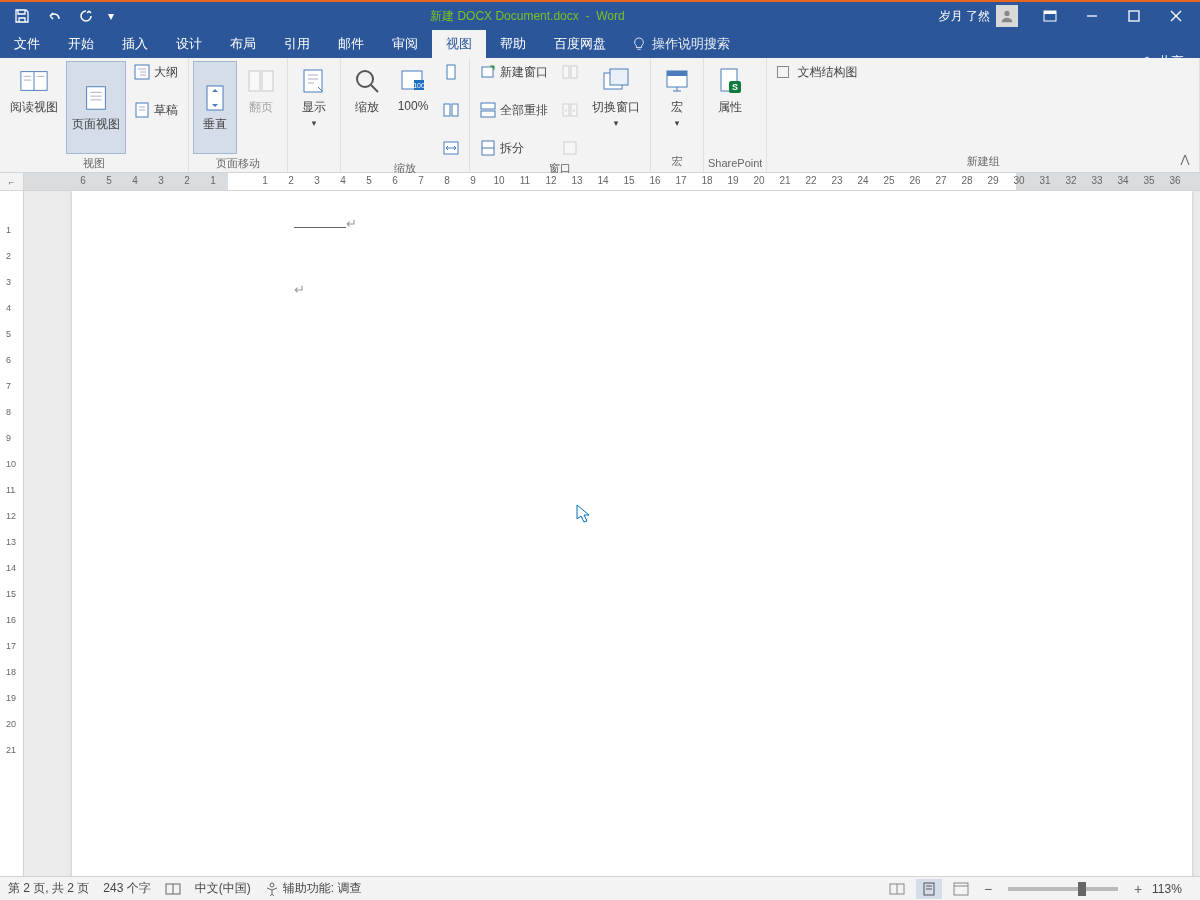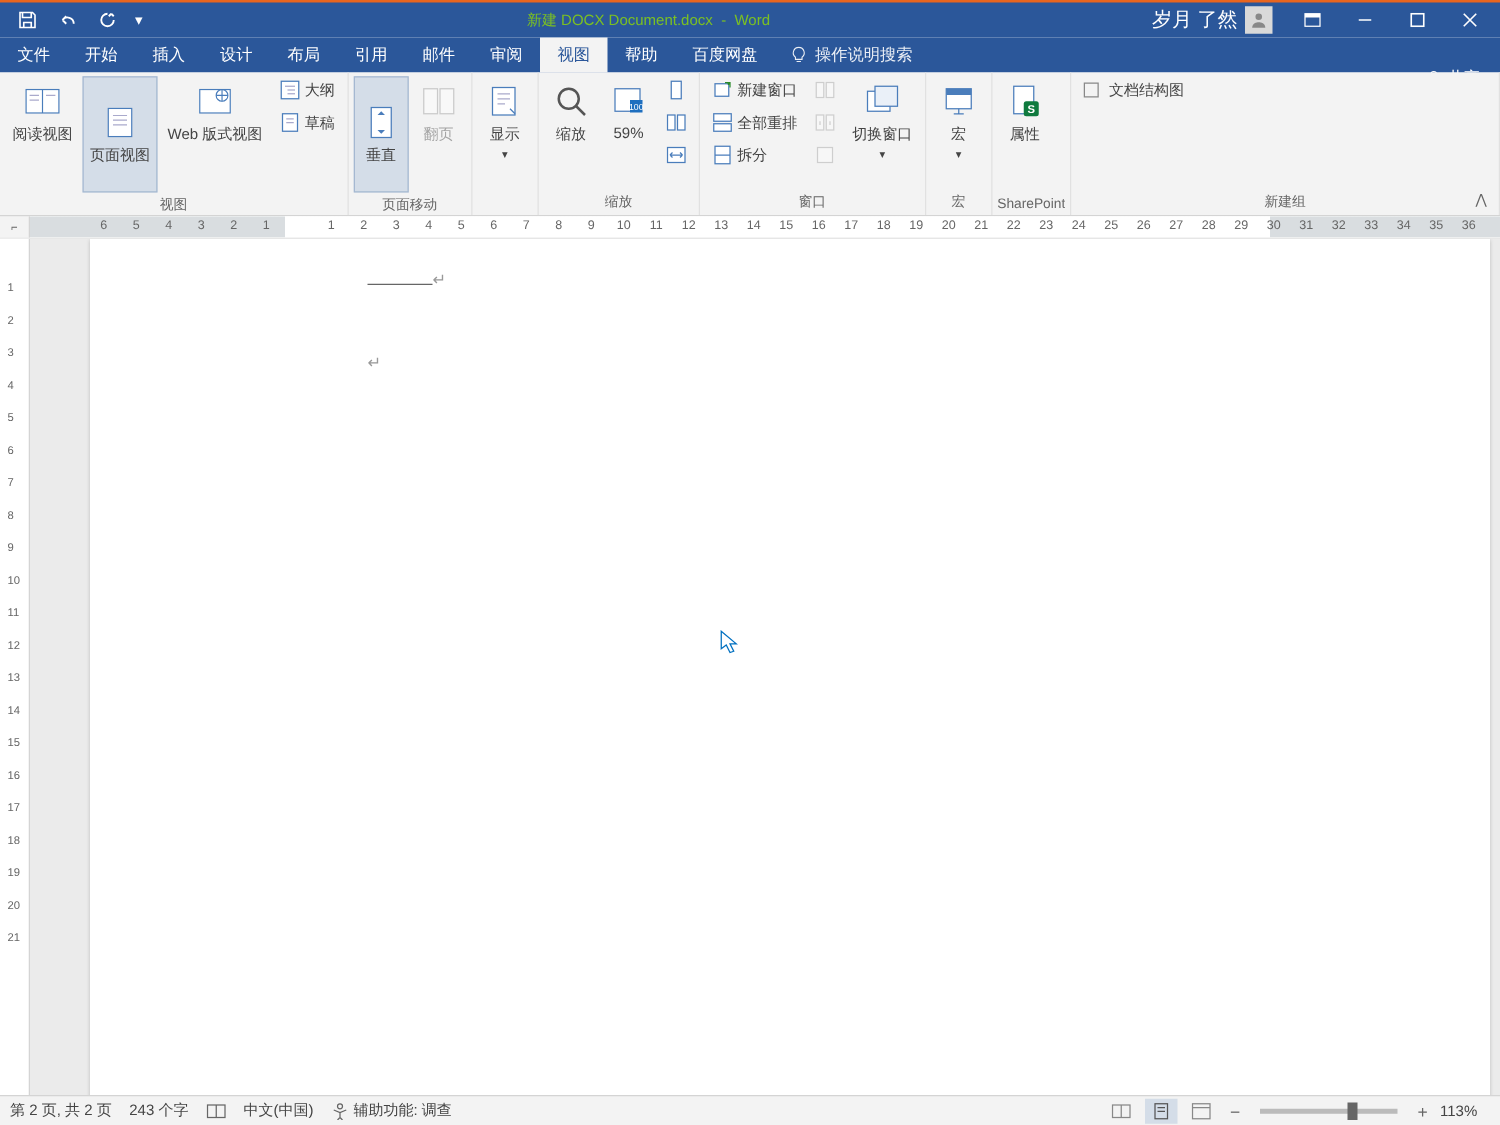--- a/index.html
+++ b/index.html
@@ -2,38 +2,38 @@
 <html><head>
 <meta charset="utf-8">
 <style>
 * { margin:0; padding:0; box-sizing:border-box; font-family:"Microsoft YaHei","Segoe UI",sans-serif; }
 body { width:1200px; height:900px; overflow:hidden; background:#fff; user-select:none; }
 .titlebar { height:30px; background:#2b579a; display:flex; align-items:center; color:#fff; font-size:12px; border-top:2px solid #e8651f; }
 .qat { display:flex; align-items:center; gap:4px; padding:0 8px; }
 .qat-btn { width:28px; height:24px; display:flex; align-items:center; justify-content:center; cursor:pointer; }
 .doc-title { flex:1; text-align:center; color:#84cc16; opacity:.9; }
 .win-ctrl { display:flex; align-items:center; gap:2px; padding-right:4px; }
-.user-info { display:flex; align-items:center; gap:6px; padding:0 10px; font-size:16px; }
+.user-info { display:flex; align-items:center; gap:6px; padding:0 10px; font-size:12px; }
 .avatar { width:22px; height:22px; background:#d9d9d9; display:flex; align-items:center; justify-content:center; }
 .win-btn { width:40px; height:28px; display:flex; align-items:center; justify-content:center; cursor:pointer; }
 .menubar { height:28px; background:#2b579a; display:flex; align-items:center; color:#fff; font-size:13px;justify-content:flex-end; }
 .menu-item { padding:0 14px; height:100%; display:flex; align-items:center; cursor:pointer; }
 .menu-item.active { background:#f3f3f3; color:#2b579a; }
 .tell-me { display:flex; align-items:center; gap:6px; padding:0 12px; color:#fff; opacity:.9; }
 .share { margin-left:auto; padding:0 16px; display:flex; align-items:center; gap:4px;margin-top:35px; }
 .ribbon { height:115px; background:#f3f3f3; border-bottom:1px solid #d4d4d4; display:flex; position:relative; }
 .rgroup { display:flex; flex-direction:column; border-right:1px solid #e1e1e1; padding:3px 4px 0 4px; }
 .rgroup-body { flex:1; display:flex; align-items:flex-start; gap:2px; }
 .rgroup-label { font-size:11px; color:#666; text-align:center; padding:2px 0 3px 0; }
 .rbtn-lg { display:flex; flex-direction:column; align-items:center; justify-content:flex-start; padding:4px 6px; cursor:pointer; font-size:12px; color:#444; min-width:44px; gap:2px; }
 .rbtn-lg.active { background:#d4dde8; border:1px solid #a5b8d1; padding:20px 5px; }
 .rbtn-lg .ico { width:32px; height:32px; display:flex; align-items:center; justify-content:center; }
 .rbtn-sm { display:flex; align-items:center; gap:4px; padding:2px 6px; cursor:pointer; font-size:12px; color:#444; height:22px; }
 .rbtn-sm .ico-sm { width:16px; height:16px; display:flex; align-items:center; justify-content:center; }
-.vcol { display:flex; flex-direction:column; gap:4px; }
+.vcol { display:flex; flex-direction:column; gap:16px; }
 .collapse-btn { position:absolute; right:6px; bottom:4px; width:18px; height:18px; cursor:pointer; color:#666; font-size:11px; display:flex; align-items:center; justify-content:center; }
 .ruler-h { height:18px; background:#fff; display:flex; border-bottom:1px solid #d4d4d4; font-size:9px; color:#666; }
 .ruler-corner { width:24px; border-right:1px solid #d4d4d4; background:#f3f3f3; display:flex; align-items:center; justify-content:center; }
 .ruler-track { flex:1; position:relative; overflow:hidden; background:repeating-linear-gradient(90deg,#fff 0 25px,#fff 25px 26px); }
 .ruler-nums { position:absolute; top:2px; left:0; display:flex; font-size:10px; }
 .ruler-nums span { width:26px; text-align:center; }
 .ruler-margin { position:absolute; top:0; height:100%; background:#d9dde0; }
 .workspace { position:absolute; top:191px; bottom:24px; left:0; right:0; background:#fff; display:flex; }
 .ruler-v { width:24px; background:#fff; border-right:1px solid #d4d4d4; position:relative; font-size:9px; color:#666; }
 .ruler-v-nums { position:absolute; left:6px; top:8px; display:flex; flex-direction:column; }
@@ -160,30 +160,20 @@
         <span class="ico">
             <svg width="30" height="28" viewBox="0 0 32 28">
               <rect x="6" y="2" width="20" height="24" fill="#fff" stroke="#4a7dbb"></rect>
               <line x1="10" y1="8" x2="22" y2="8" stroke="#aac"></line>
               <line x1="10" y1="12" x2="22" y2="12" stroke="#aac"></line>
               <line x1="10" y1="16" x2="22" y2="16" stroke="#aac"></line>
             </svg>
           </span>
         <span>页面视图</span>
       </div>
-      <div class="rbtn-lg">
-        <span class="ico">
-            <svg width="30" height="28" viewBox="0 0 32 28">
-              <rect x="3" y="4" width="26" height="20" fill="#fff" stroke="#4a7dbb"></rect>
-              <circle cx="22" cy="9" r="5" fill="none" stroke="#4a7dbb"></circle>
-              <path d="M17 9h10M22 4v10" stroke="#4a7dbb"></path>
-            </svg>
-          </span>
-        <span>Web 版式视图</span>
-      </div>
       <div class="vcol">
         <div class="rbtn-sm">
             <span class="ico-sm">
               <svg width="16" height="16">
                 <rect x="1" y="1" width="14" height="14" fill="#fff" stroke="#4a7dbb"></rect>
                 <line x1="4" y1="5" x2="12" y2="5" stroke="#aac"></line>
                 <line x1="6" y1="8" x2="12" y2="8" stroke="#aac"></line>
                 <line x1="6" y1="11" x2="12" y2="11" stroke="#aac"></line>
               </svg>
             </span>
@@ -257,21 +247,21 @@
         <span>缩放</span>
       </div>
       <div class="rbtn-lg">
         <span class="ico">
             <svg width="30" height="28">
               <rect x="4" y="4" width="20" height="18" fill="#fff" stroke="#4a7dbb"></rect>
               <rect x="16" y="13" width="10" height="10" fill="#1e6fbf"></rect>
               <text x="21" y="21" font-size="7" fill="#fff" text-anchor="middle">100</text>
             </svg>
           </span>
-        <span>59%</span>
+        <span>100%</span>
       </div>
       <div class="vcol">
         <div class="rbtn-sm">
             <span class="ico-sm">
               <svg width="16" height="16">
                 <rect x="4" y="1" width="8" height="14" fill="#fff" stroke="#4a7dbb"></rect>
               </svg>
             </span>
           </div>
         <div class="rbtn-sm">

